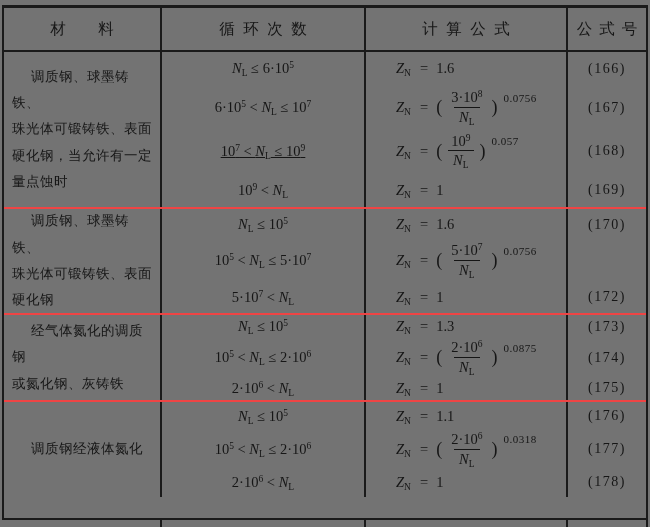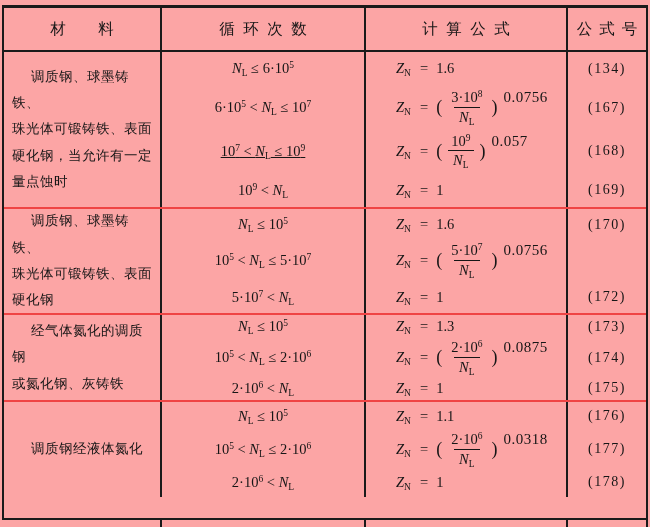--- a/index.html
+++ b/index.html
@@ -1,16 +1,16 @@
 <!DOCTYPE html>
 <html><head>
 <meta charset="utf-8">
 <style>
   html,body{margin:0;padding:0;background:#ffffff;}
-  .page{position:relative;width:650px;height:527px;background:#fca5a5;overflow:hidden;
+  .page{position:relative;width:650px;height:527px;background:#737373;overflow:hidden;
         font-family:"Liberation Serif","DejaVu Serif",serif;color:#161616;}
   .tbl{position:absolute;left:2px;top:5px;width:646px;height:515px;box-sizing:border-box;
        border:2px solid #1a1a1a;border-top-width:3px;display:flex;flex-direction:column;}
   .hdr{display:grid;grid-template-columns:158px 204px 202px 1fr;height:44px;flex:none;
        border-bottom:2px solid #1a1a1a;box-sizing:border-box;}
   .hcell{display:flex;align-items:center;justify-content:center;font-size:15.5px;
          border-right:2px solid #1a1a1a;letter-spacing:0.55em;text-indent:0.55em;}
   .hcell.last{border-right:none;letter-spacing:0.45em;text-indent:0.45em;}
   .hcell.mat-hdr{letter-spacing:2.1em;text-indent:2.1em;}
   .block{display:grid;grid-template-columns:158px 204px 202px 1fr;box-sizing:border-box;
@@ -27,21 +27,21 @@
   .num{grid-column:4;display:flex;align-items:center;justify-content:center;
        font-size:14px;letter-spacing:1.5px;}
   .it{font-style:italic;}
   sup{font-size:9.5px;vertical-align:5px;line-height:0;}
   sub{font-size:9.5px;vertical-align:-3px;line-height:0;}
   .eq{margin:0 8px 0 9px;}
   .frac{display:inline-flex;flex-direction:column;align-items:center;margin:0 4px;}
   .frac .nu{padding:0 5px 1px;line-height:1.15;}
   .frac .de{border-top:1.5px solid #151515;padding:1px 5px 0;line-height:1.2;}
   .paren{font-size:18px;font-weight:400;}
-  .expo{font-size:15px;margin-left:6px;transform:translateY(-10px);letter-spacing:0.5px;}
+  .expo{font-size:11px;margin-left:6px;transform:translateY(-10px);letter-spacing:0.5px;}
   .stub{position:absolute;top:520px;width:2px;height:7px;background:#1a1a1a;}
 </style>
 </head>
 <body>
 
 <div class="page">
   <div class="tbl">
     <div class="hdr">
       <div class="hcell mat-hdr">材料</div>
       <div class="hcell">循环次数</div>
@@ -59,21 +59,21 @@
           <div class="cyc" style="grid-row: 1;">
             <span class="toks"><span class="it">N</span><sub>L</sub><span> ≤ 6·10</span><sup>5</sup></span>
           </div>
           <div class="fml" style="grid-row: 1;">
             <span style="display: inline-flex; align-items: center;">
               <span><span class="it">Z</span><sub>N</sub></span>
               <span class="eq">=</span>
               <span>1.6</span>
             </span>
           </div>
-          <div class="num" style="grid-row: 1;">(134)</div>
+          <div class="num" style="grid-row: 1;">(166)</div>
           <div class="cyc" style="grid-row: 2;">
             <span class="toks"><span>6·10</span><sup>5</sup><span> &lt; </span><span class="it">N</span><sub>L</sub><span> ≤ 10</span><sup>7</sup></span>
           </div>
           <div class="fml" style="grid-row: 2;">
             <span style="display: inline-flex; align-items: center;">
               <span><span class="it">Z</span><sub>N</sub></span>
               <span class="eq">=</span>
               <span class="paren">(</span>
               <span class="frac">
                 <span class="nu"><span class="toks"><span>3·10</span><sup>8</sup></span></span>

